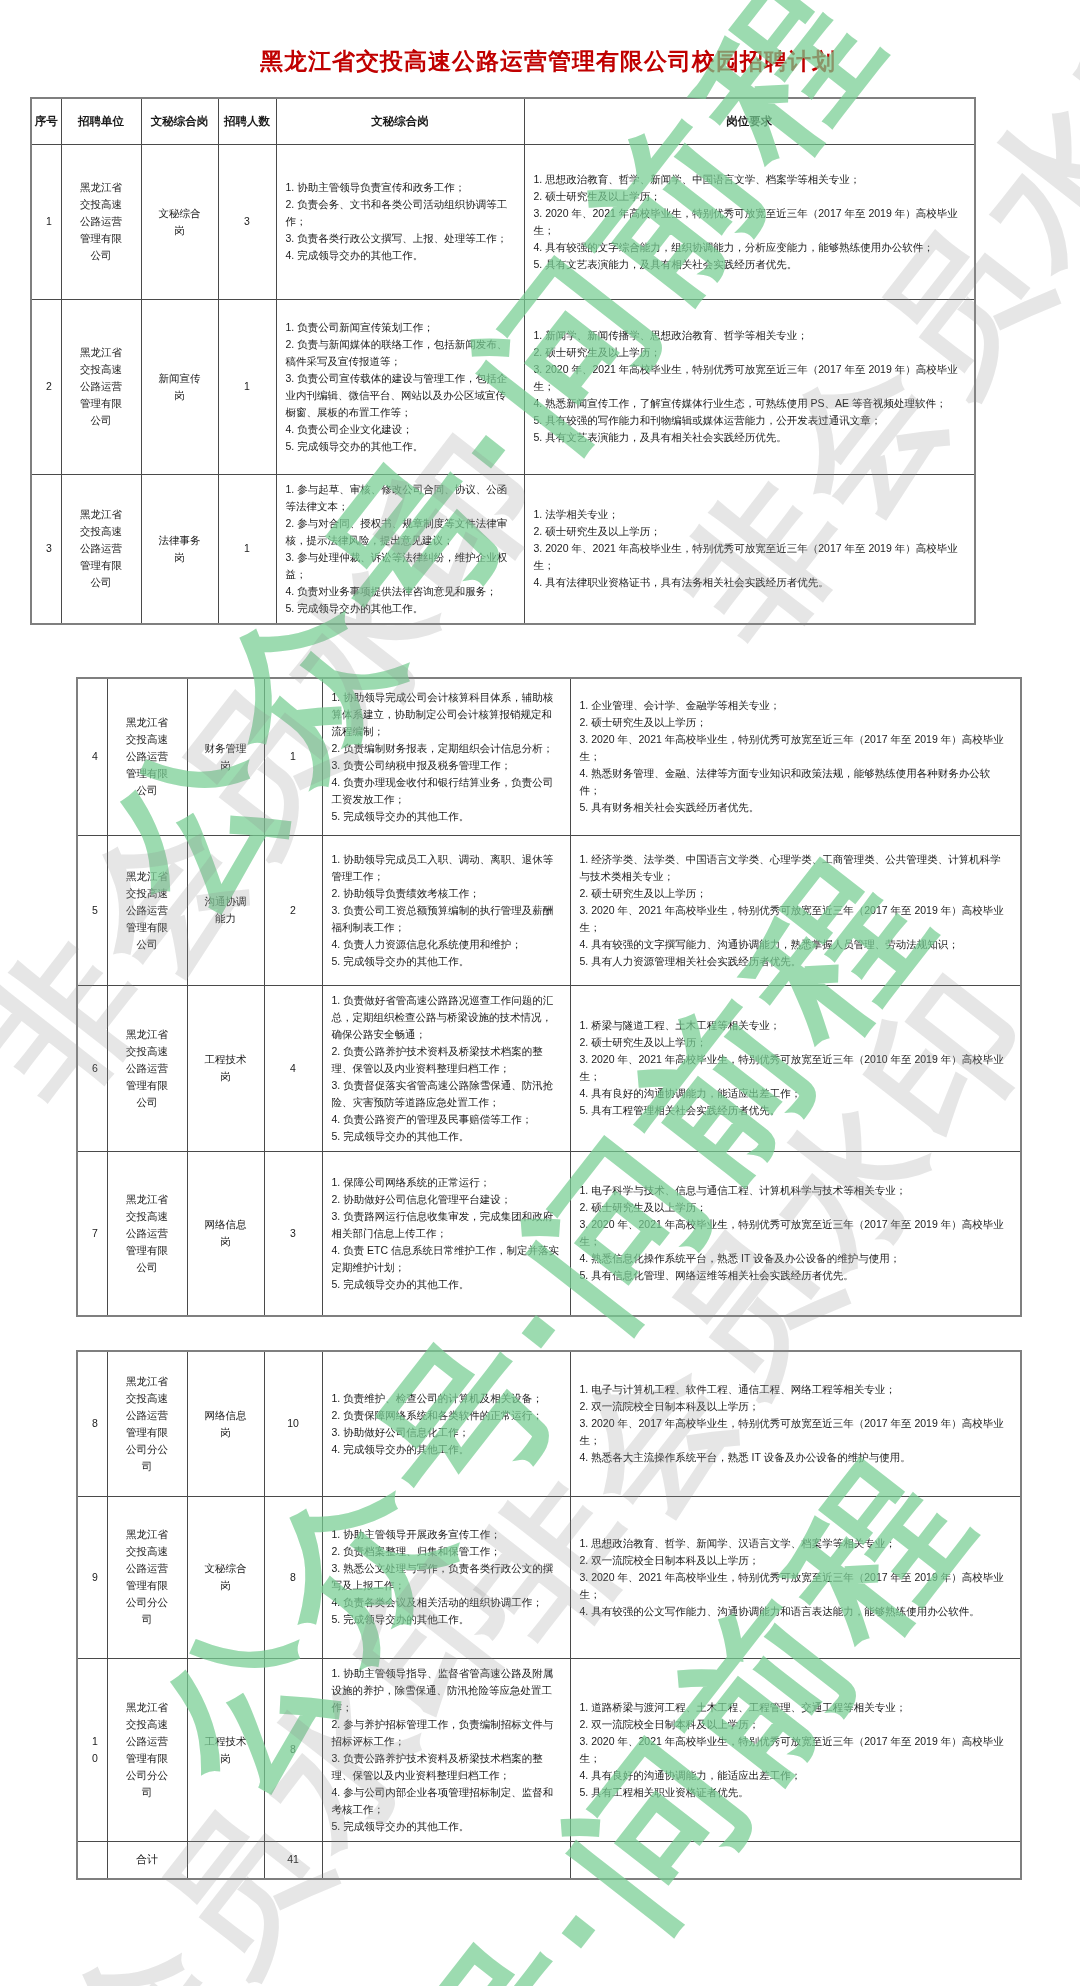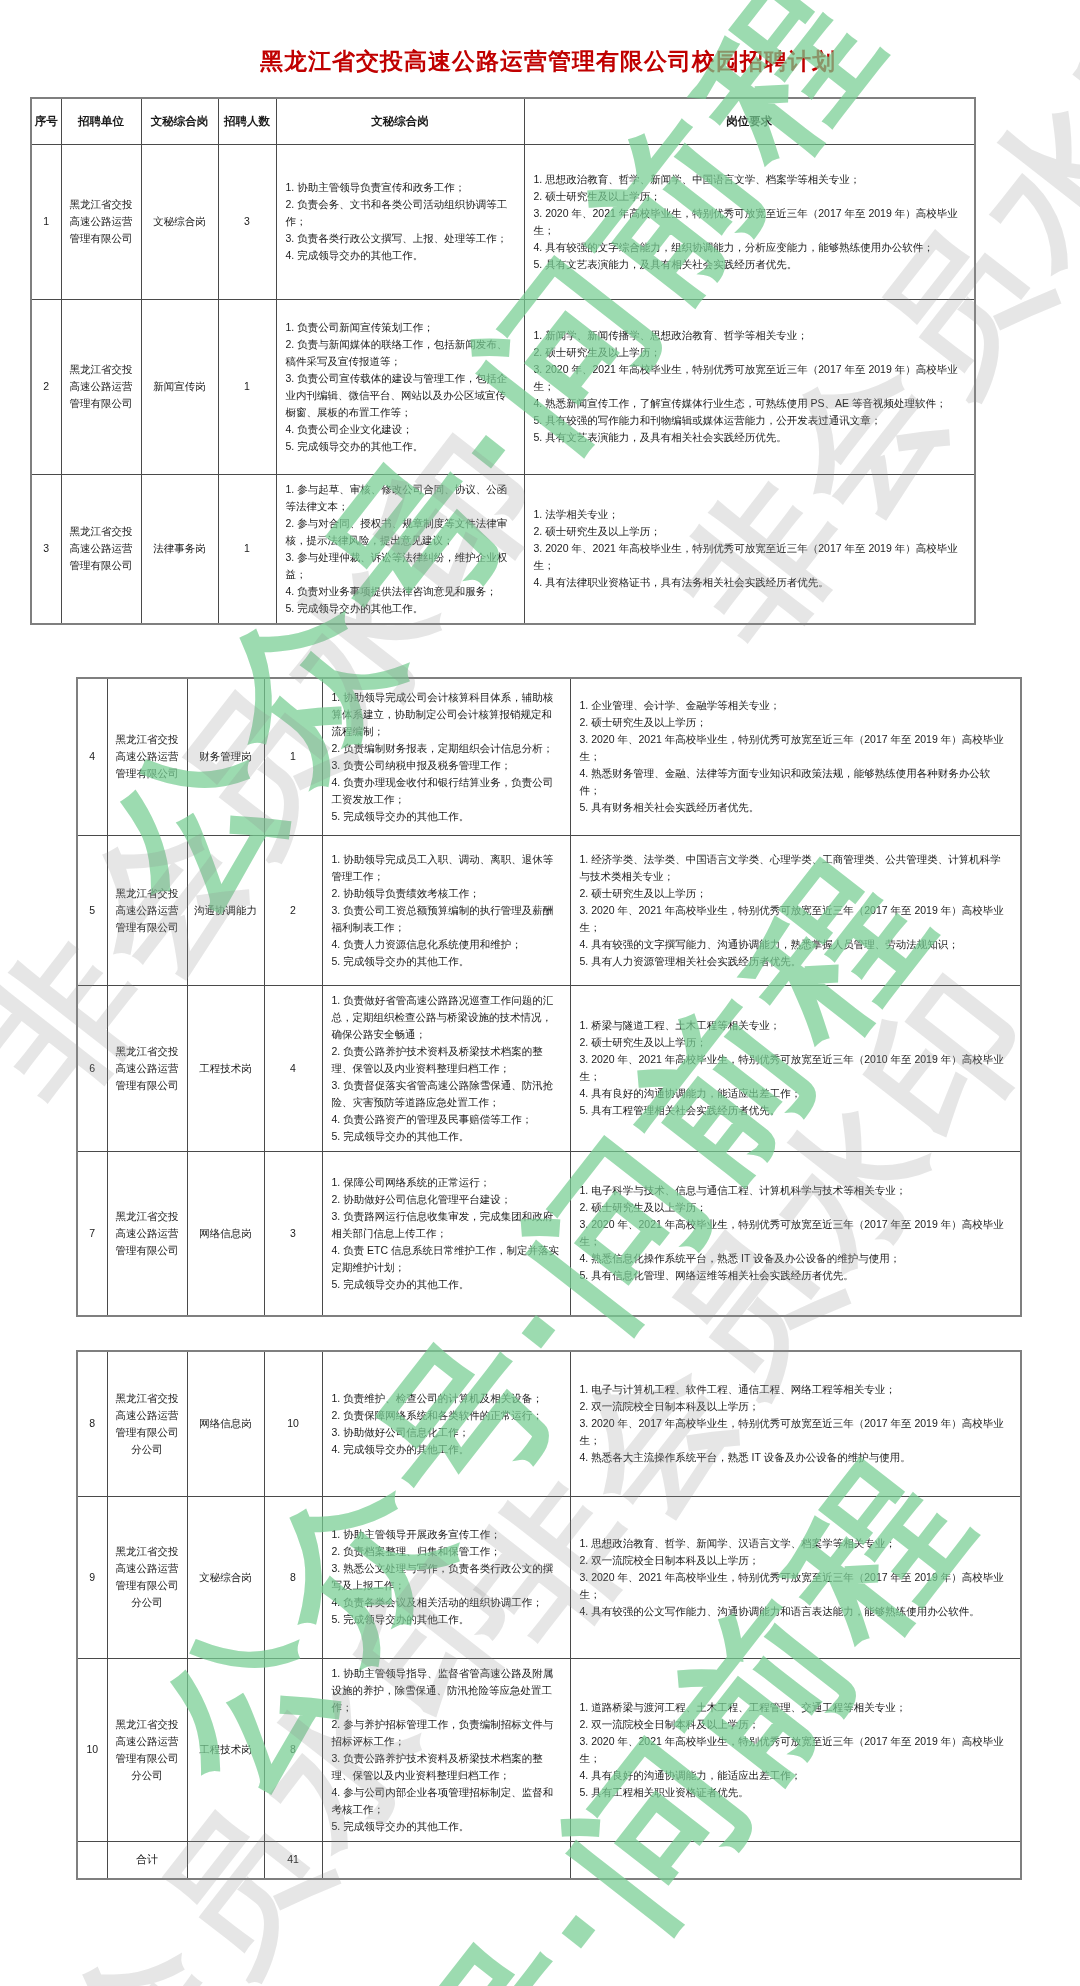--- a/index.html
+++ b/index.html
@@ -34,21 +34,21 @@
     font-size: 10.5px;
     line-height: 1.62;
     word-break: break-all;
   }
   .tbl th {
     font-size: 11.5px;
     font-weight: bold;
     text-align: center;
     padding: 4px 2px;
   }
-  td.c { text-align: center; padding: 4px 3px; }
+  td.c { text-align: center; padding: 4px 14px; }
   td.t { text-align: left; padding: 6px 9px; white-space: pre-line; }
   .tbl1 { margin-top: 20px; margin-left: 30px; }
   .gap1 { height: 52px; }
   .gap2 { height: 33px; }
   td.total-label { font-size: 11px; }
   
   .wm-layer {
     position: absolute; inset: 0; z-index: 6;
     pointer-events: none; overflow: hidden;
   }

